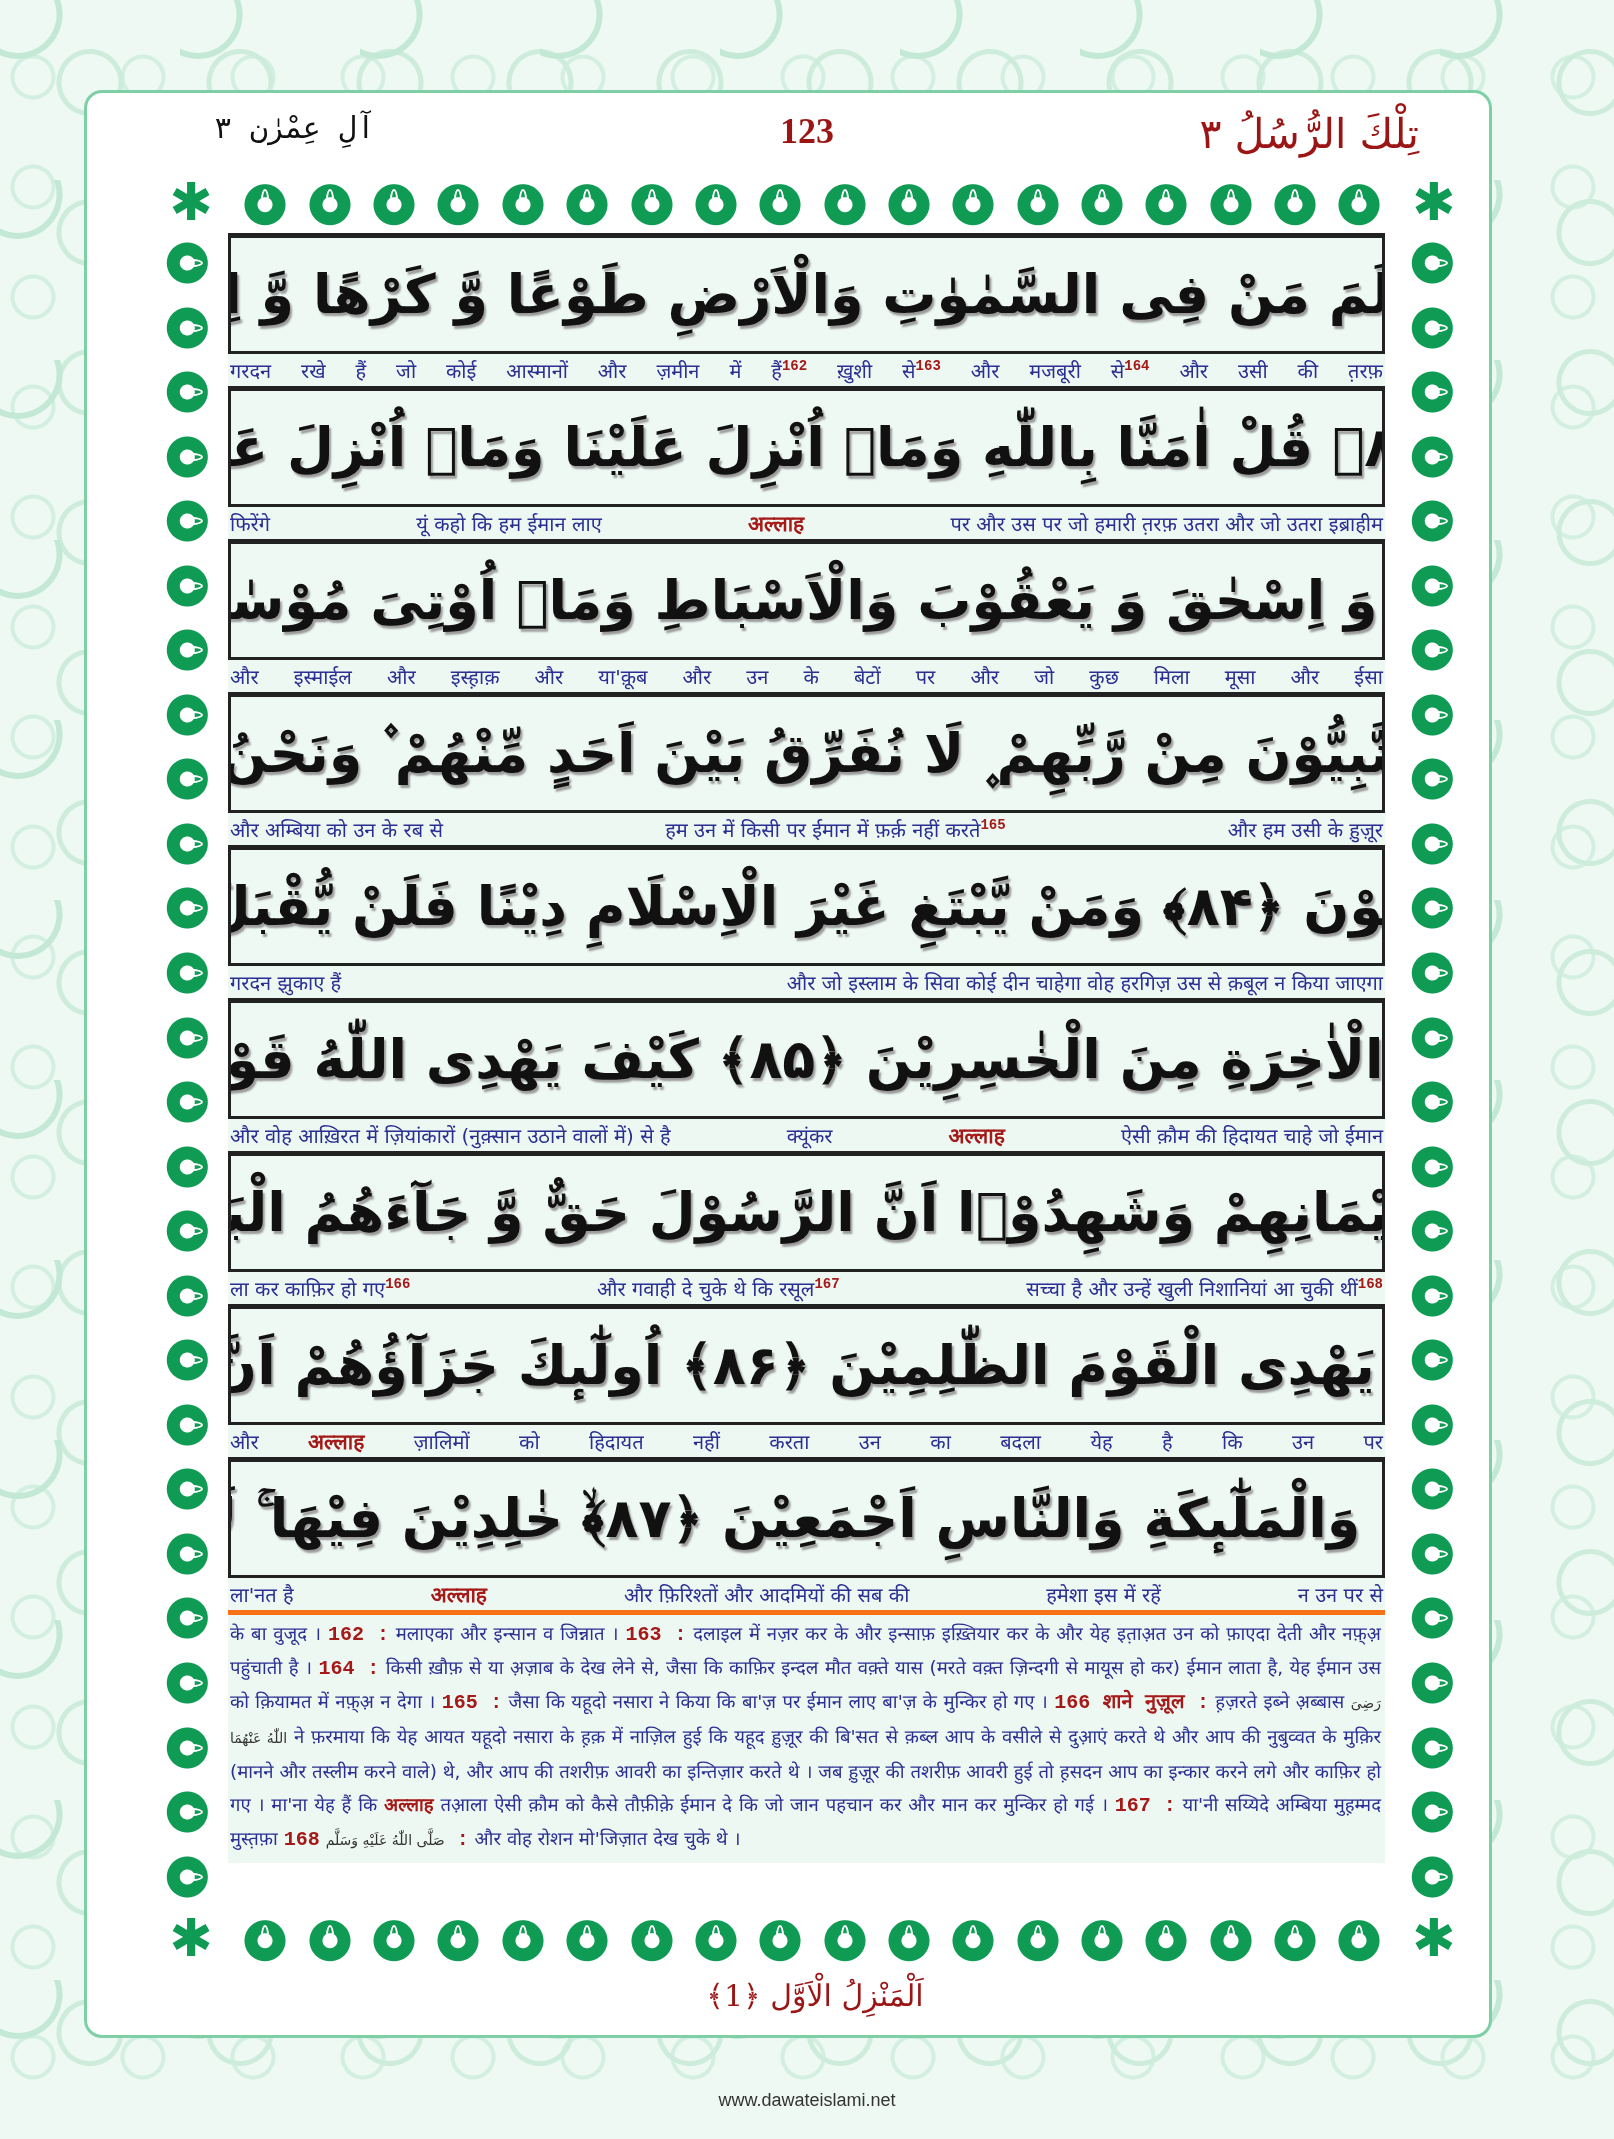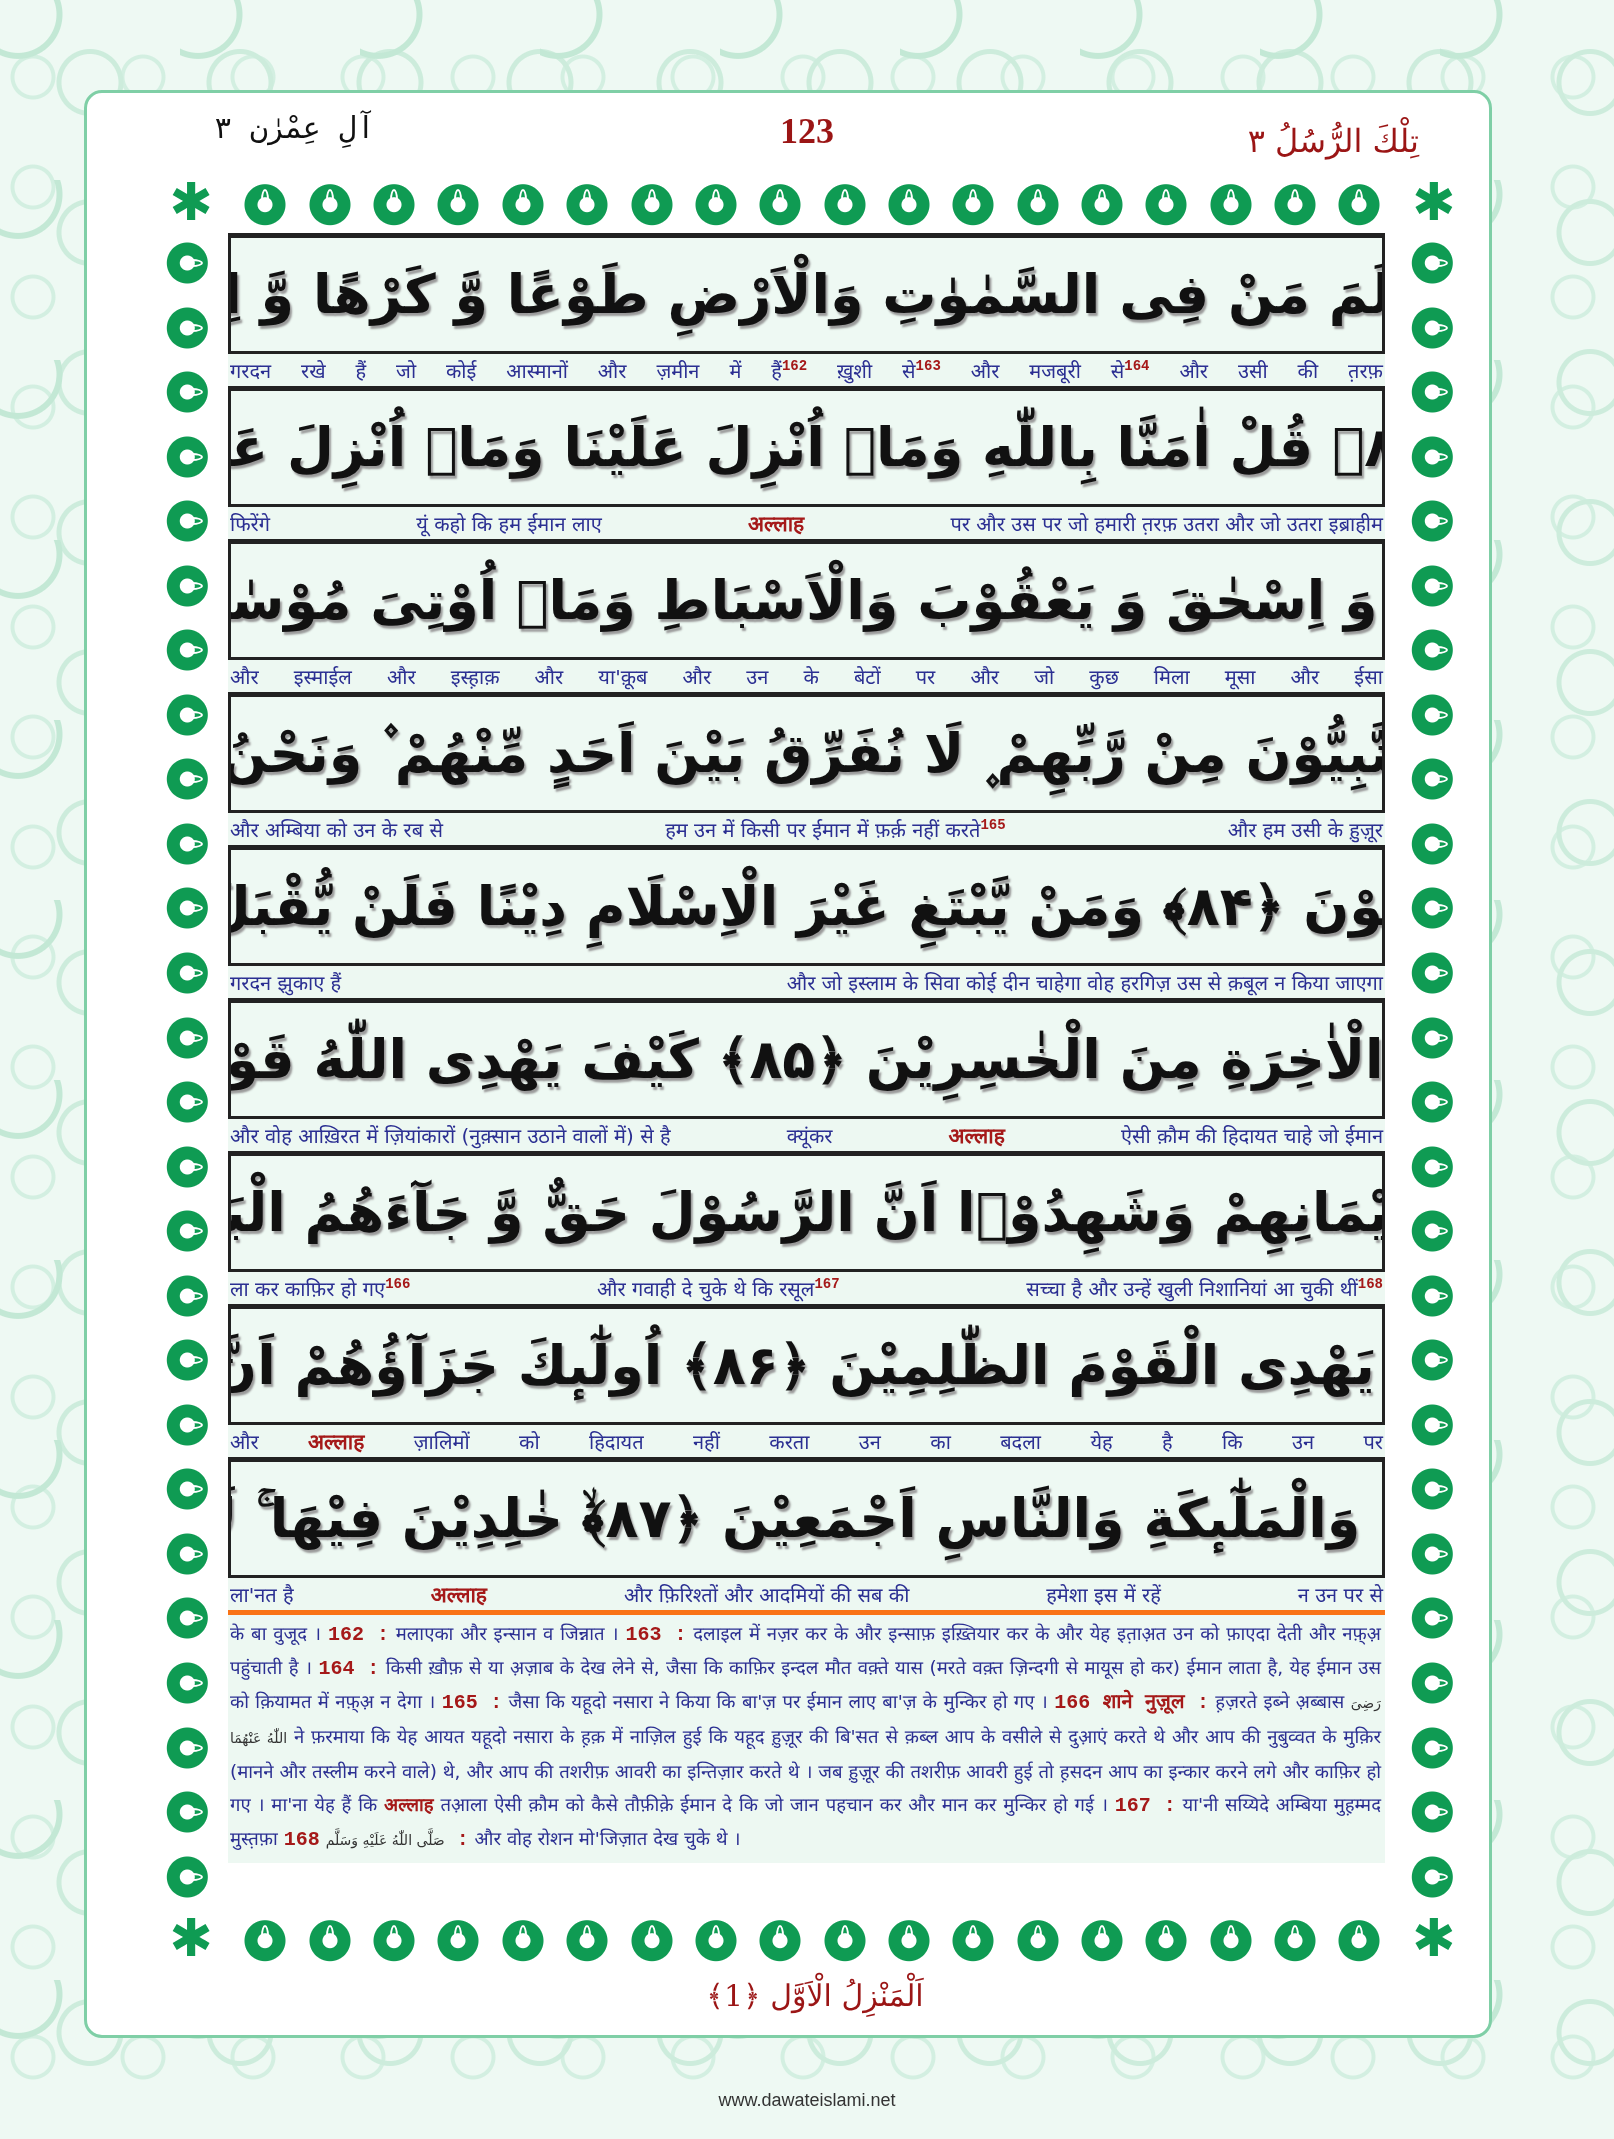--- a/index.html
+++ b/index.html
@@ -19,21 +19,21 @@
   .page {
     position:absolute; left:84px; top:90px; width:1408px; height:1948px;
     background:#ffffff; border:3px solid #7fcfa6; border-radius:18px;
     box-sizing:border-box;
   }
   .hdr {
     position:absolute; top:110px; height:50px; color:#9b1515;
   }
   .hdr-left { left:214px; color:#111; font-family:Liberation Mono, monospace; font-size:30px; }
   .hdr-center { left:0; right:0; width:100%; text-align:center; font-family:"Liberation Serif", serif; font-weight:bold; font-size:36px; }
-  .hdr-right { right:195px; font-family:"DejaVu Serif", serif; font-size:32px;margin-top:12px; }
+  .hdr-right { right:195px; font-family:"DejaVu Serif", serif; font-size:41px; }
 
   .border-row {
     position:absolute; left:160px; width:1305px; height:64px;
     display:flex; justify-content:space-between; align-items:center;
   }
   .border-col {
     position:absolute; width:60px; display:flex; flex-direction:column;
     justify-content:space-between; align-items:center;
   }
   .orn {

